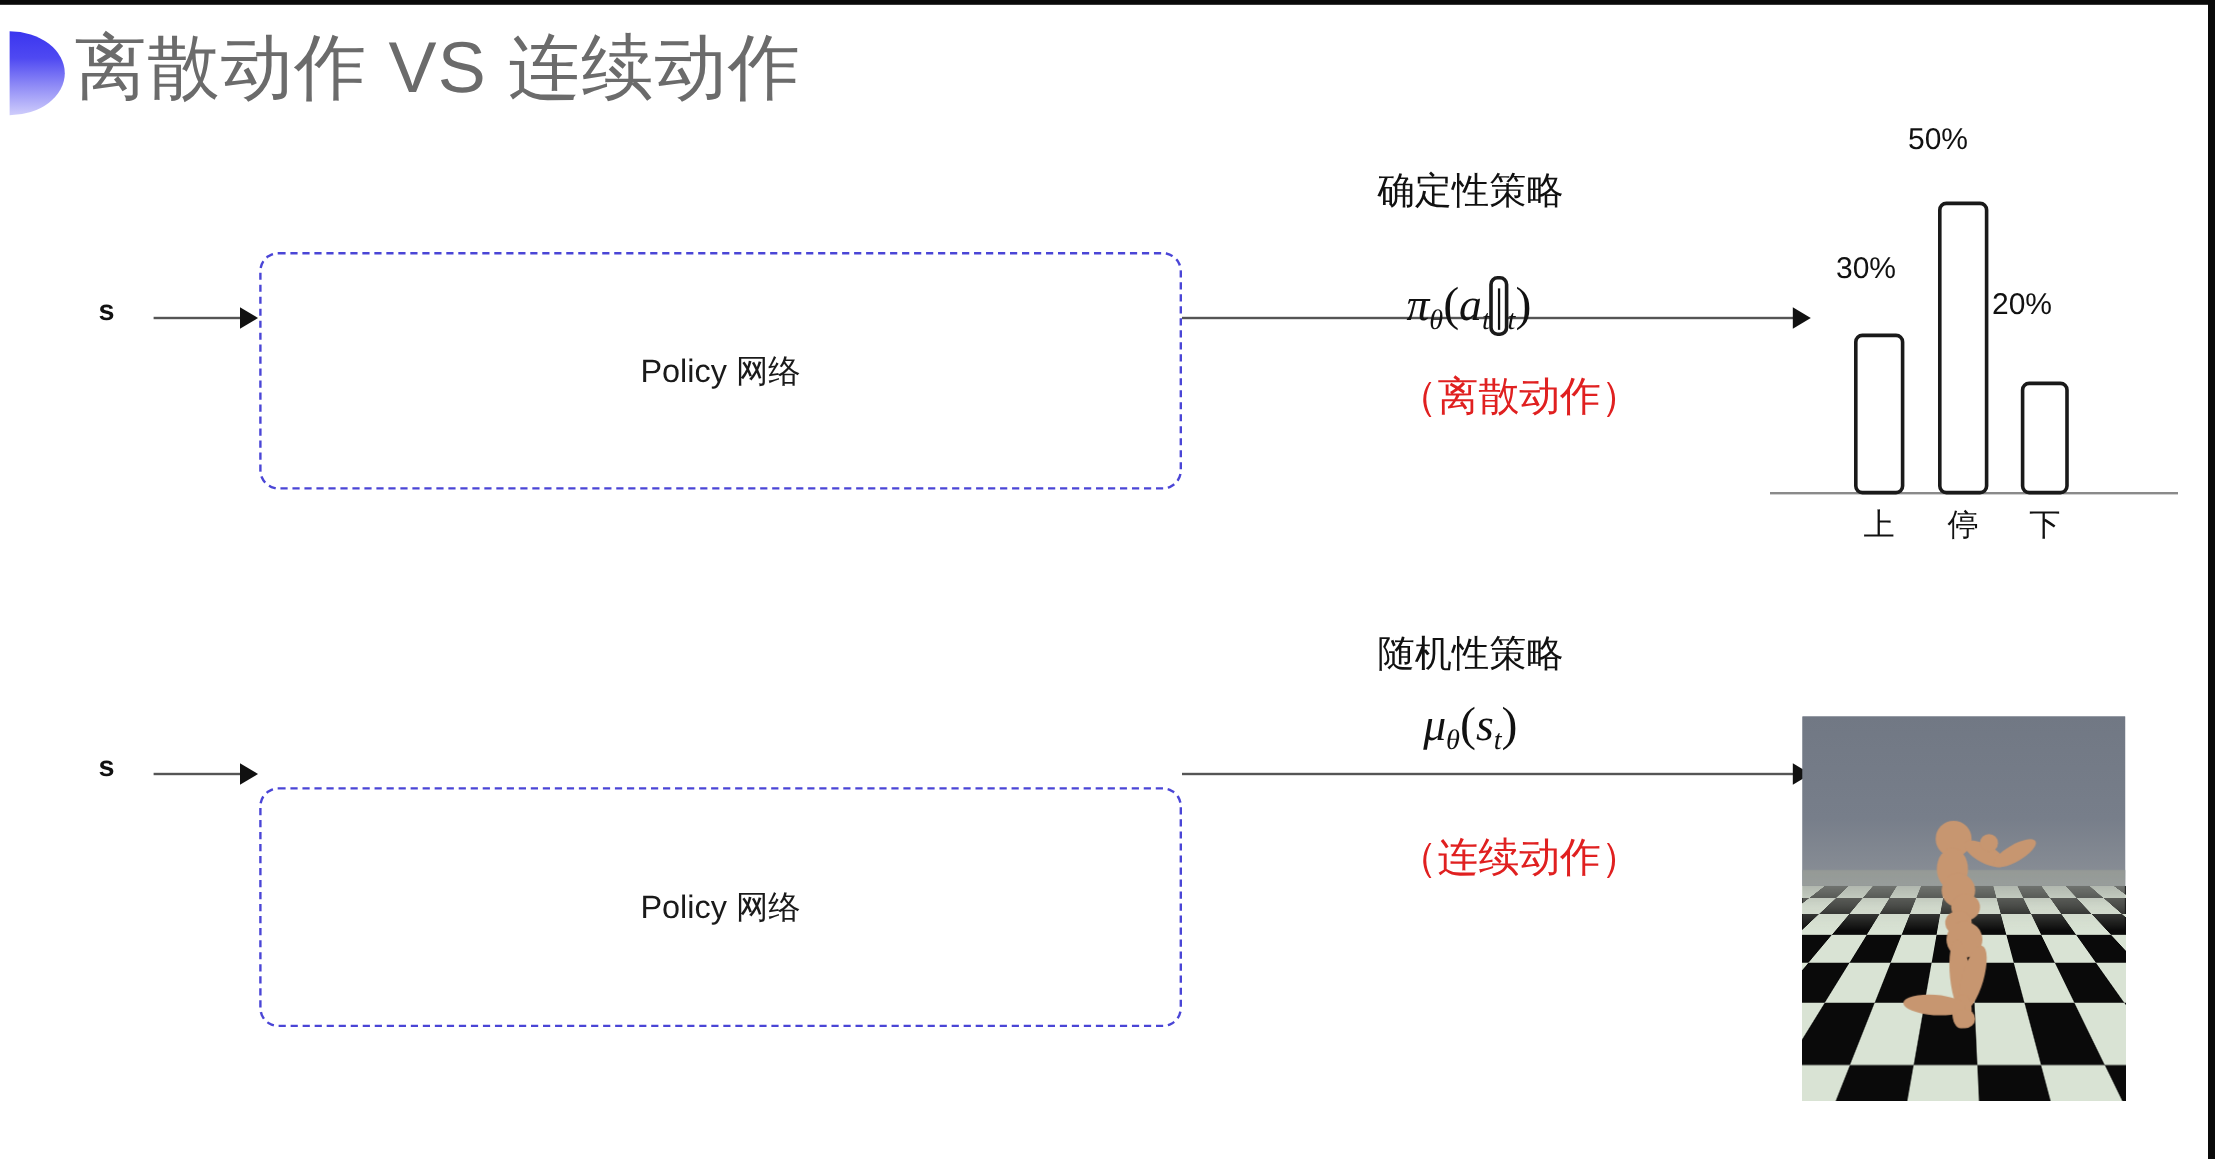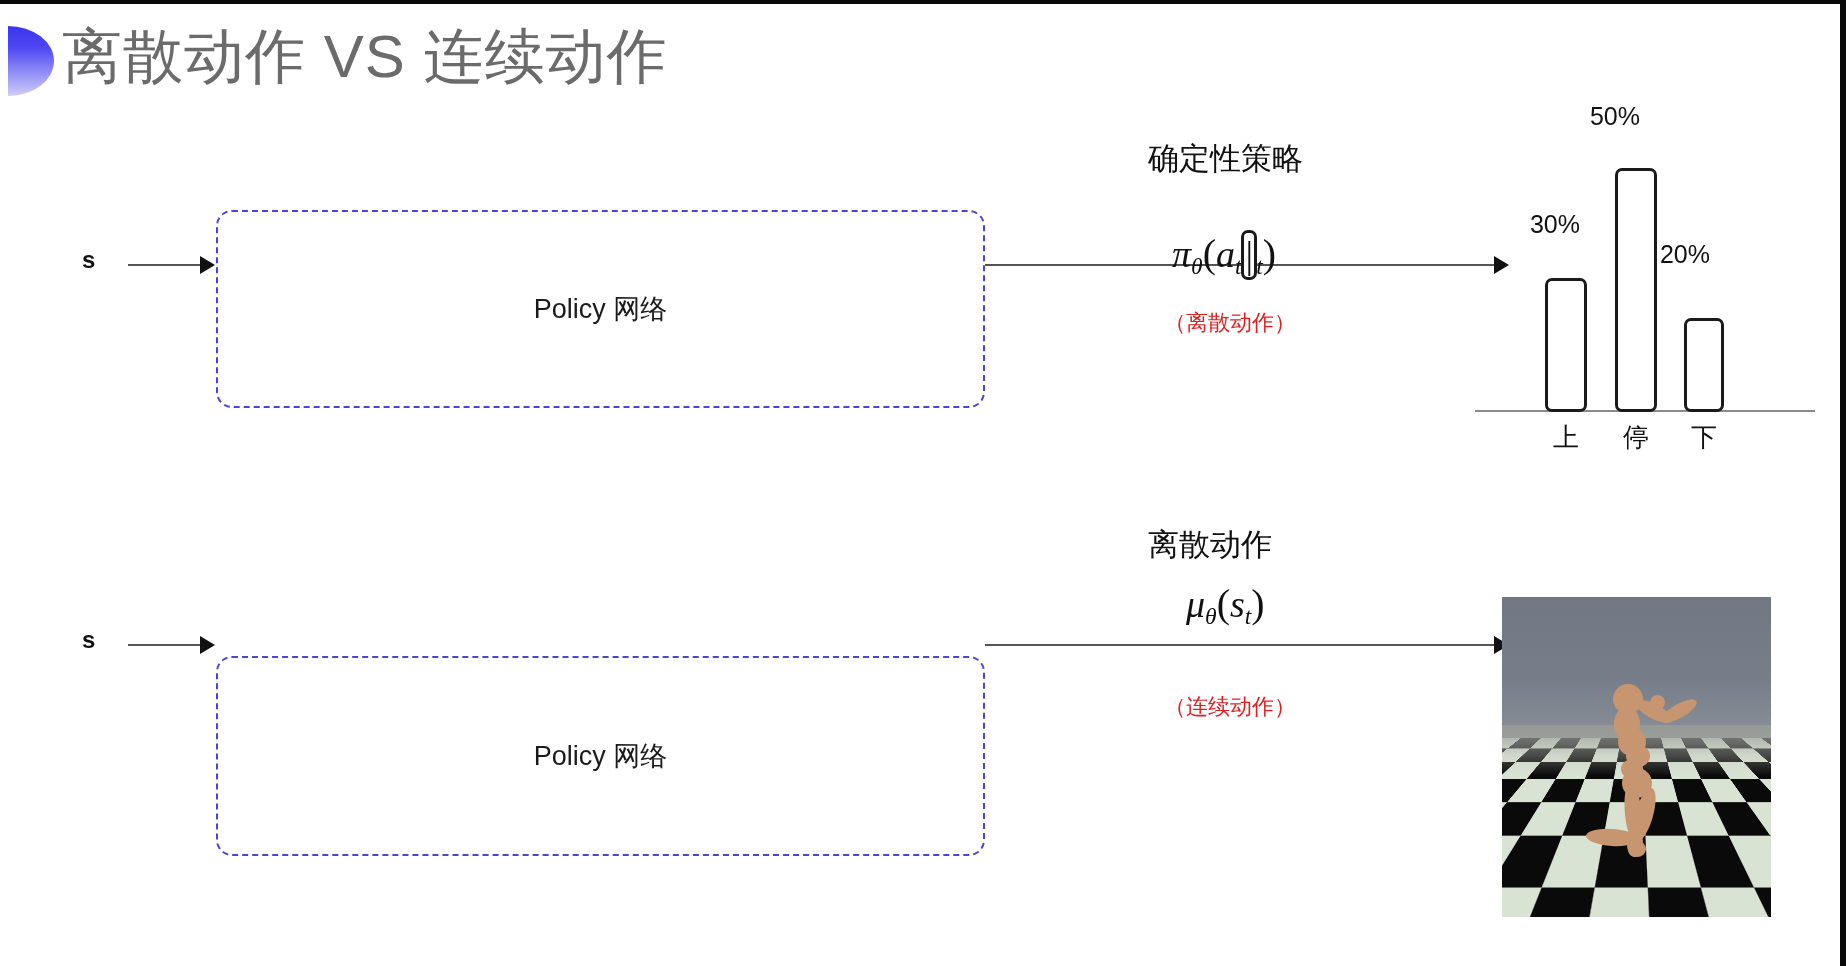--- a/index.html
+++ b/index.html
@@ -106,21 +106,21 @@
   .formula .paren {
     font-style: normal;
     font-size: 1.05em;
   }
   .formula .bar {
     font-style: normal;
     padding: 0 1px;
   }
   .note-red {
     position: absolute;
-    font-size: 22px;
+    font-size: 34px;
     color: #e02020;
     white-space: nowrap;
   }
 
   
   .chart {
     position: absolute;
   }
   .chart-axis {
     position: absolute;
@@ -246,21 +246,21 @@
   <div class="arrow-line" style="left:128px; top:644px; width:74px;"></div>
   <div class="arrow-head" style="left:200px; top:636px;"></div>
 
   <div class="policy-box" style="left:216px; top:656px; width:769px; height:200px;">
     <div class="policy-box-label">Policy 网络</div>
   </div>
 
   <div class="arrow-line" style="left:985px; top:644px; width:512px;"></div>
   <div class="arrow-head" style="left:1494px; top:636px;"></div>
 
-  <div class="policy-head" style="left:1148px; top:524px;">离散动作</div>
+  <div class="policy-head" style="left:1148px; top:524px;">随机性策略</div>
 
   <div class="formula" style="left:1186px; top:580px;">
     <span>μ</span><span class="sub">θ</span><span class="paren">(</span><span>s</span><span class="sub">t</span><span class="paren">)</span>
   </div>
 
   <div class="note-red" style="left:1164px; top:692px;">（连续动作）</div>
 
   <div class="sim-frame" style="left:1502px; top:597px; width:269px; height:320px;">
     <div class="sim-sky"></div>
     <div class="sim-floor"></div>

